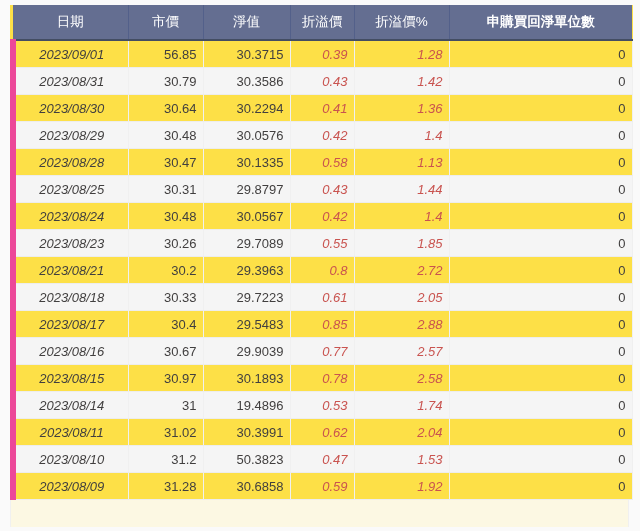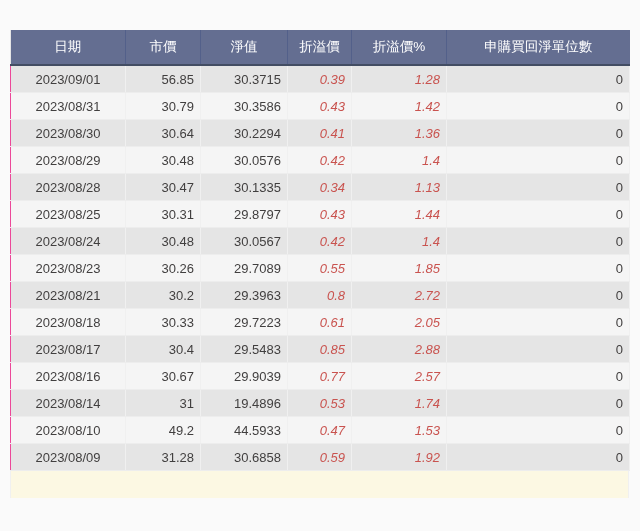--- a/index.html
+++ b/index.html
@@ -10,49 +10,48 @@
     background: #fafafa;
     font-family: "Liberation Sans", "DejaVu Sans", sans-serif;
   }
   .table-wrap {
     padding: 5px 0 0 10px;
   }
   table.quote-table {
     border-collapse: collapse;
     table-layout: fixed;
     width: 619px;
-    background: #e5e5e5;
+    background: #fde047;
     font-size: 13px;
     color: #413f3f;
-    margin-top: 25px;
   }
   table.quote-table th {
     background: var(--header-bg, #646e91);
     color: var(--header-text, #ffffff);
     font-weight: normal;
     font-size: 13.5px;
     height: 32px;
     text-align: center;
     border-right: 1px solid #53608a;
     border-bottom: 2px solid #434d63;
     overflow: hidden;
     white-space: nowrap;
   }
-  table.quote-table th:last-child { border-right: none; }
+  table.quote-table th:last-child { border-right: none; font-weight: bold; }
   table.quote-table td {
     height: 26px;
     padding: 0 6px;
     border-bottom: 1px solid #ededed;
     border-right: 1px solid #f0f0f0;
     text-align: right;
     white-space: nowrap;
     overflow: hidden;
   }
   table.quote-table td.align-center { text-align: center; }
-  table.quote-table td:first-child { border-left: 1px solid #ec4899; }
+  table.quote-table td:first-child { border-left: 6px solid #ec4899; font-style: italic; }
   table.quote-table tbody tr:nth-child(even) td { background: #f5f5f5; }
   table.quote-table td.red { color: var(--red, #c9534f); font-style: italic; }
   .next-row-strip {
     width: 617px;
     height: 27px;
     background: var(--highlight, #fcf8e3);
     border-left: 1px solid #f0f0f0;
     border-right: 1px solid #f0f0f0;
   }
 </style>
@@ -109,21 +108,21 @@
           <td>30.48</td>
           <td>30.0576</td>
           <td class="red">0.42</td>
           <td class="red">1.4</td>
           <td>0</td>
         </tr>
         <tr>
           <td class="align-center">2023/08/28</td>
           <td>30.47</td>
           <td>30.1335</td>
-          <td class="red">0.34</td>
+          <td class="red">0.58</td>
           <td class="red">1.13</td>
           <td>0</td>
         </tr>
         <tr>
           <td class="align-center">2023/08/25</td>
           <td>30.31</td>
           <td>29.8797</td>
           <td class="red">0.43</td>
           <td class="red">1.44</td>
           <td>0</td>
@@ -170,31 +169,47 @@
         </tr>
         <tr>
           <td class="align-center">2023/08/16</td>
           <td>30.67</td>
           <td>29.9039</td>
           <td class="red">0.77</td>
           <td class="red">2.57</td>
           <td>0</td>
         </tr>
         <tr>
+          <td class="align-center">2023/08/15</td>
+          <td>30.97</td>
+          <td>30.1893</td>
+          <td class="red">0.78</td>
+          <td class="red">2.58</td>
+          <td>0</td>
+        </tr>
+        <tr>
           <td class="align-center">2023/08/14</td>
           <td>31</td>
           <td>19.4896</td>
           <td class="red">0.53</td>
           <td class="red">1.74</td>
           <td>0</td>
         </tr>
         <tr>
+          <td class="align-center">2023/08/11</td>
+          <td>31.02</td>
+          <td>30.3991</td>
+          <td class="red">0.62</td>
+          <td class="red">2.04</td>
+          <td>0</td>
+        </tr>
+        <tr>
           <td class="align-center">2023/08/10</td>
-          <td>49.2</td>
-          <td>44.5933</td>
+          <td>31.2</td>
+          <td>50.3823</td>
           <td class="red">0.47</td>
           <td class="red">1.53</td>
           <td>0</td>
         </tr>
         <tr>
           <td class="align-center">2023/08/09</td>
           <td>31.28</td>
           <td>30.6858</td>
           <td class="red">0.59</td>
           <td class="red">1.92</td>

